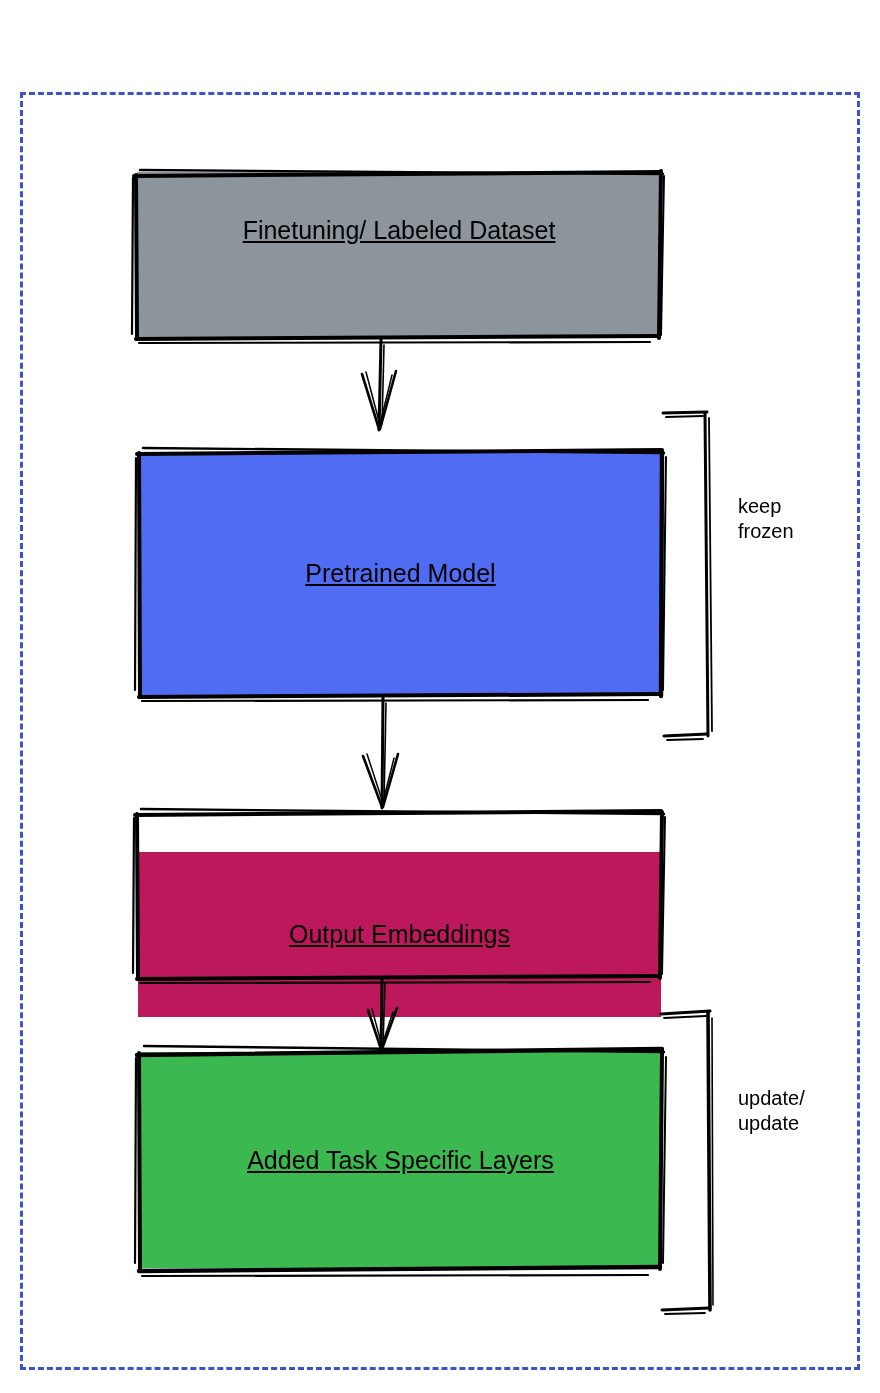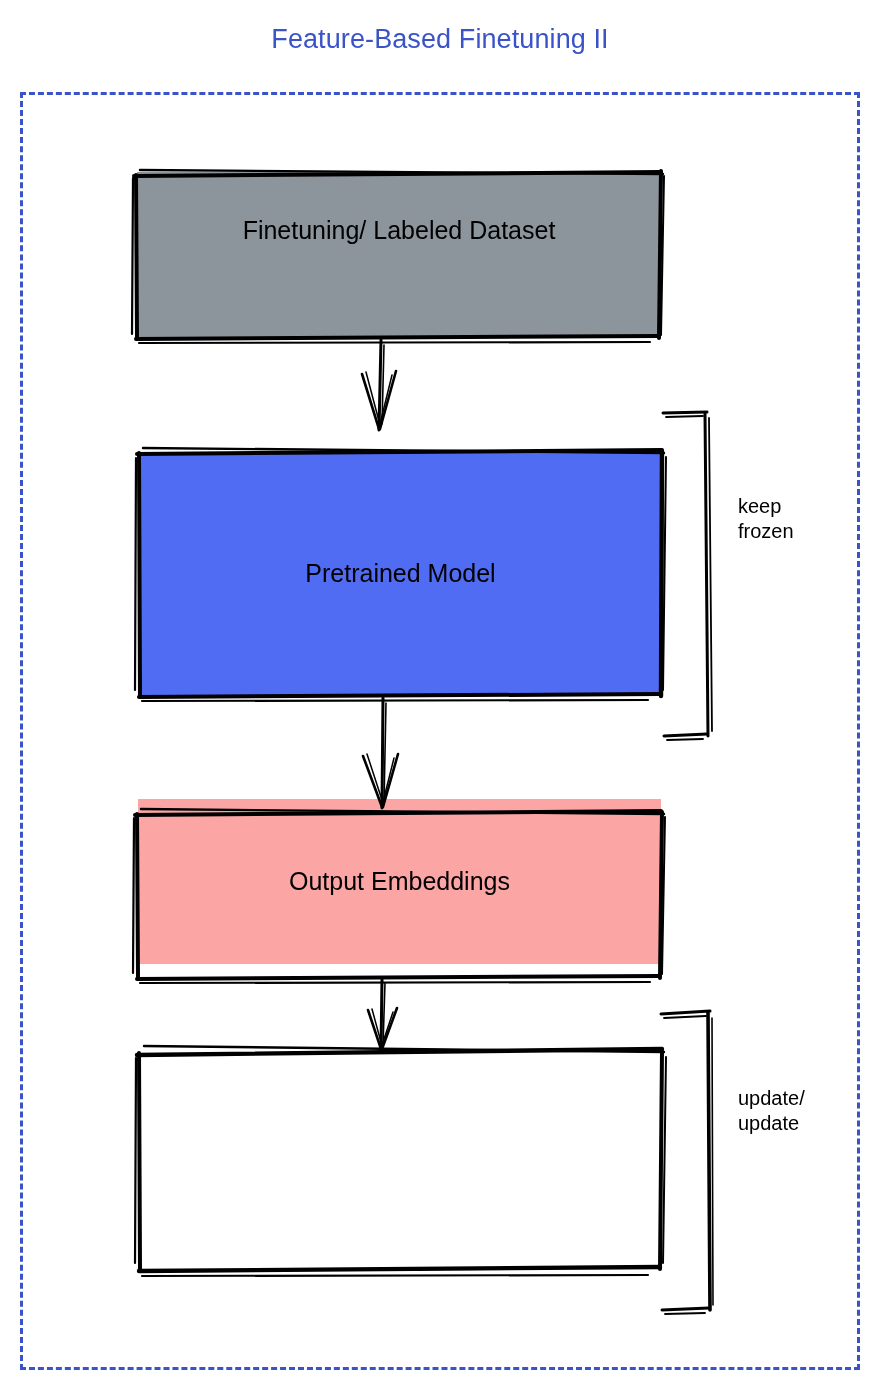--- a/index.html
+++ b/index.html
@@ -51,20 +51,21 @@
     height: 1393px;
     pointer-events: none;
   }
   
   .node {
     position: absolute;
     display: flex;
     align-items: center;
     justify-content: center;
     box-sizing: border-box;
+    text-decoration: underline;
   }
   .node-label {
     font-size: 25px;
     color: #000000;
     font-weight: 400;
     text-align: center;
     line-height: 1.15;
     white-space: pre;
     position: relative;
     z-index: 3;
@@ -82,24 +83,24 @@
   }
   #node-pretrained {
     left: 140px;
     top: 452px;
     width: 521px;
     height: 243px;
     background: #4f6cf2;
   }
   #node-embeddings {
     left: 138px;
-    top: 799px;
+    top: 852px;
     width: 523px;
     height: 165px;
-    background: #fca5a5;
+    background: #be185d;
   }
   #node-tasklayers {
     left: 140px;
     top: 1052px;
     width: 521px;
     height: 216px;
     background: #3cb851;
   }
   
   .bracket-label {
@@ -117,36 +118,38 @@
   #label-train-update {
     left: 738px;
     top: 1086px;
   }
 </style>
 </head>
 <body>
 
 <div id="canvas">
 
-  <div id="diagram-title">Feature-Based Finetuning II</div>
 
   <div id="dashed-frame"></div>
 
   <div class="node" id="node-dataset">
     <span class="node-label">Finetuning/ Labeled Dataset</span>
   </div>
 
   <div class="node" id="node-pretrained">
     <span class="node-label">Pretrained Model</span>
   </div>
 
   <div class="node" id="node-embeddings">
     <span class="node-label">Output Embeddings</span>
   </div>
 
+  <div class="node" id="node-tasklayers">
+    <span class="node-label">Added Task Specific Layers</span>
+  </div>
 
   <svg id="sketch-layer" viewBox="0 0 880 1393">
     <g fill="none" stroke="#000000" stroke-linecap="round" stroke-linejoin="round">
 
       <g>
         <path d="M134,176 L660,172" stroke-width="4"></path>
         <path d="M140,170 L663,174" stroke-width="2.4"></path>
         <path d="M661,171 L659,338" stroke-width="4"></path>
         <path d="M664,176 L661,335" stroke-width="2"></path>
         <path d="M659,336 L136,339" stroke-width="4"></path>

